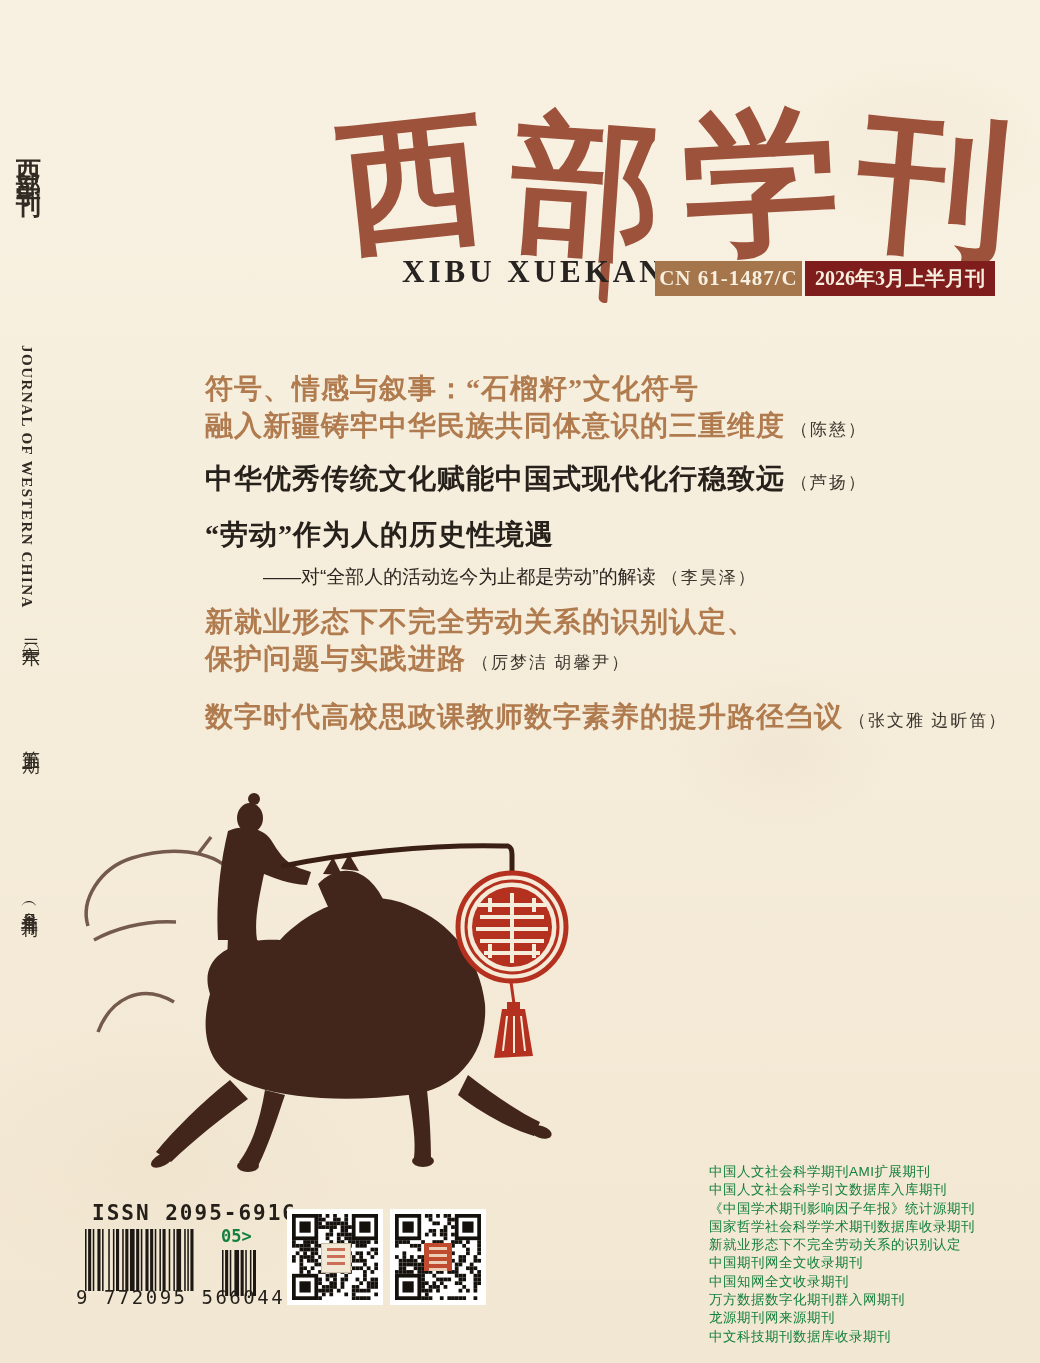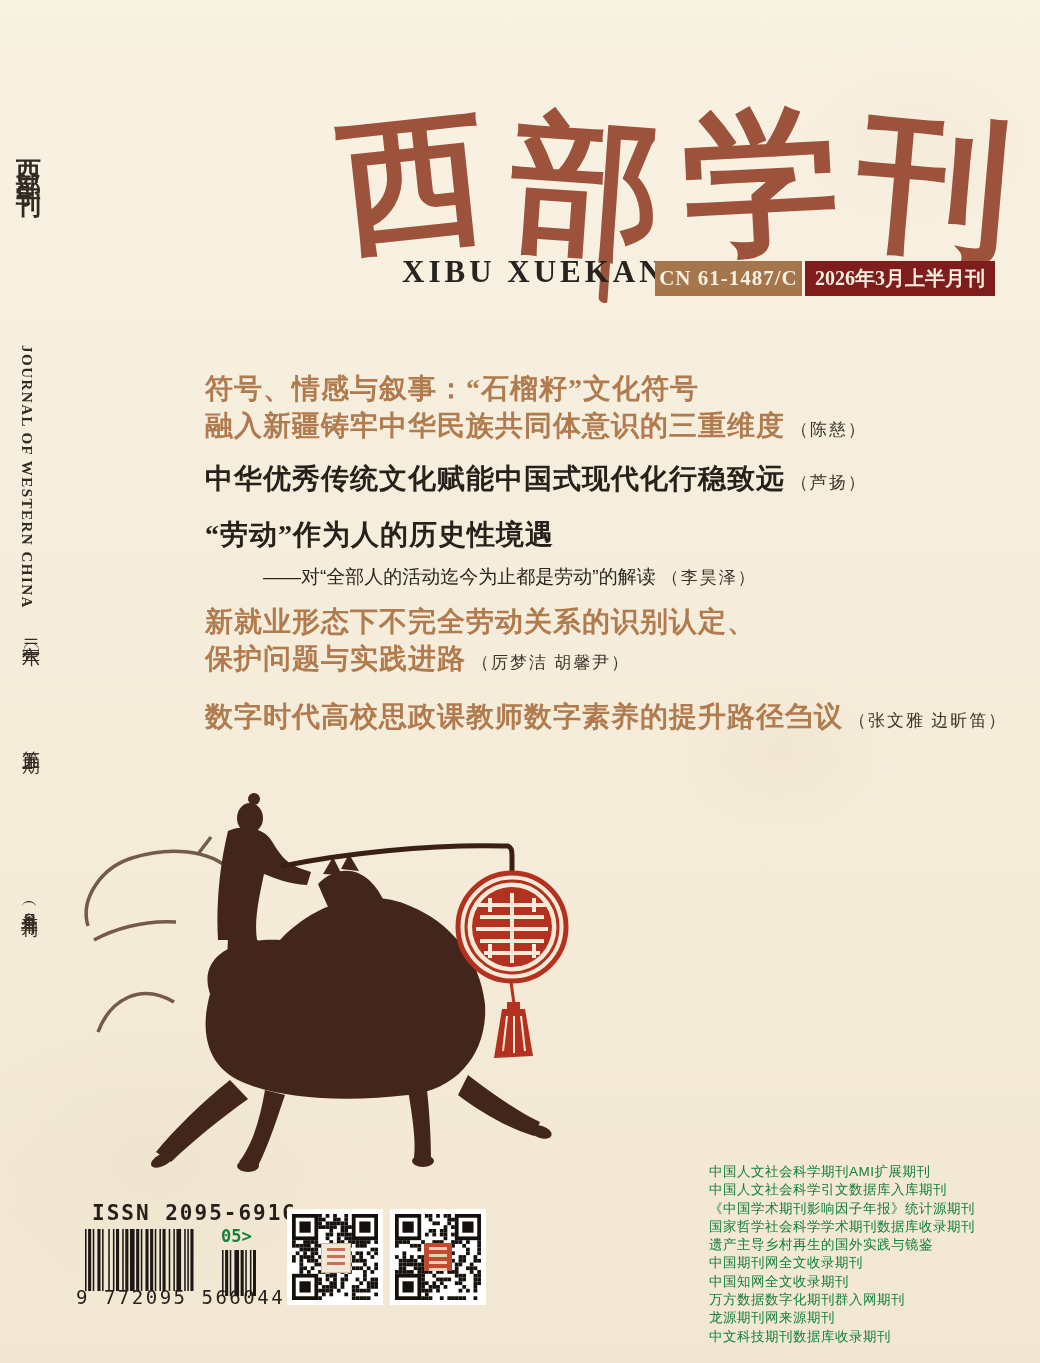--- a/index.html
+++ b/index.html
@@ -635,20 +635,20 @@
         <i></i>
         <i></i>
       </div>
   </div>
 
   <div id="accreditations">
       <div>中国人文社会科学期刊AMI扩展期刊</div>
       <div>中国人文社会科学引文数据库入库期刊</div>
       <div>《中国学术期刊影响因子年报》统计源期刊</div>
       <div>国家哲学社会科学学术期刊数据库收录期刊</div>
-      <div>遗产主导乡村再生的国外实践与镜鉴</div>
+      <div>新就业形态下不完全劳动关系的识别认定</div>
       <div>中国期刊网全文收录期刊</div>
       <div>中国知网全文收录期刊</div>
       <div>万方数据数字化期刊群入网期刊</div>
       <div>龙源期刊网来源期刊</div>
       <div>中文科技期刊数据库收录期刊</div>
     </div>
 </div>
 
 </body></html>

